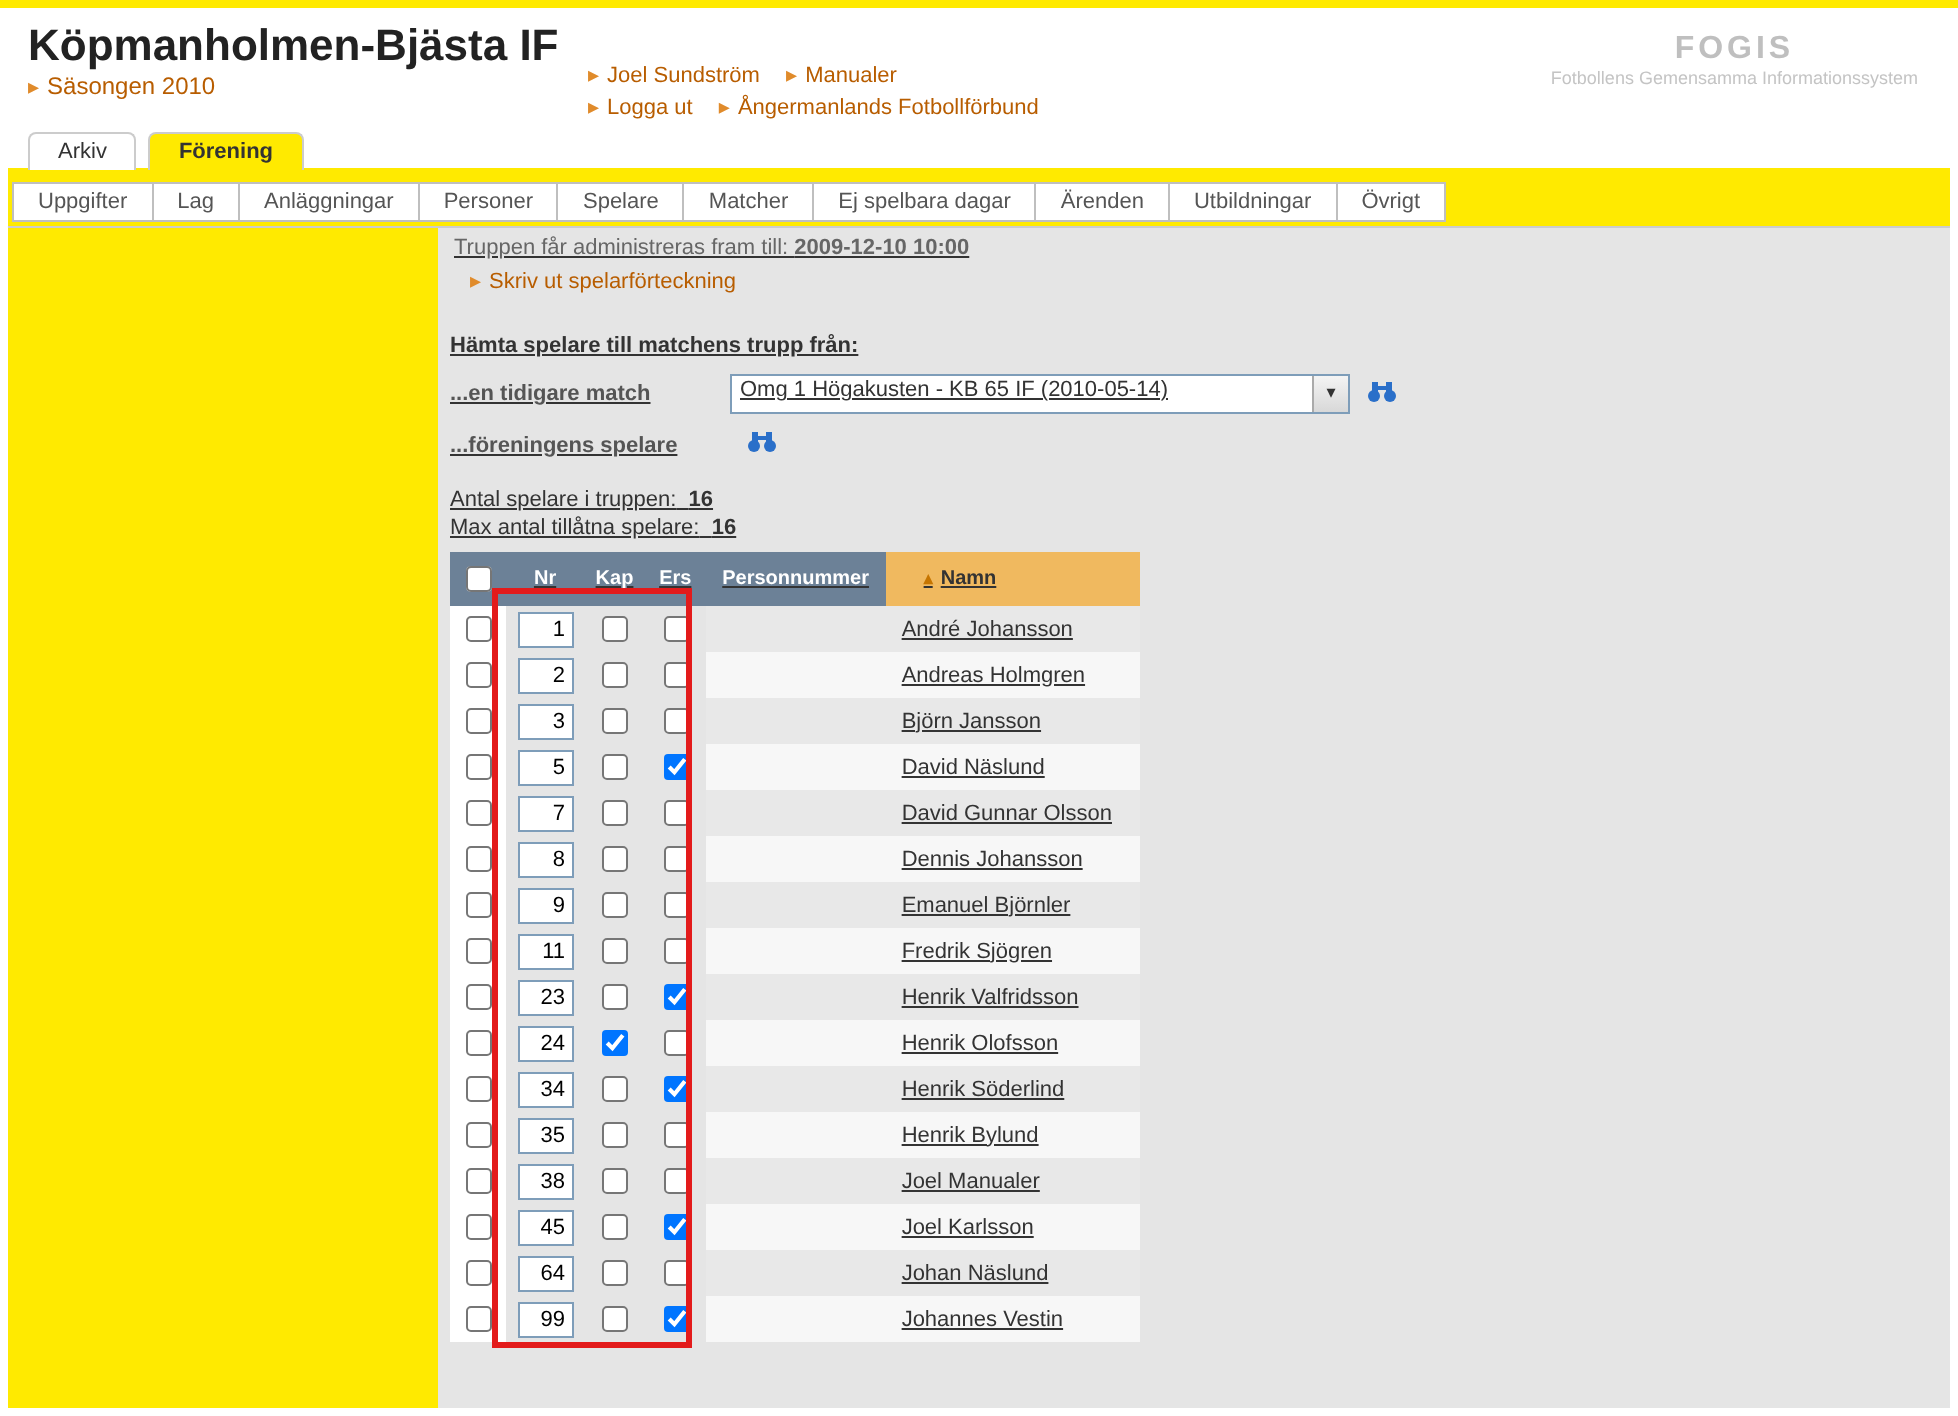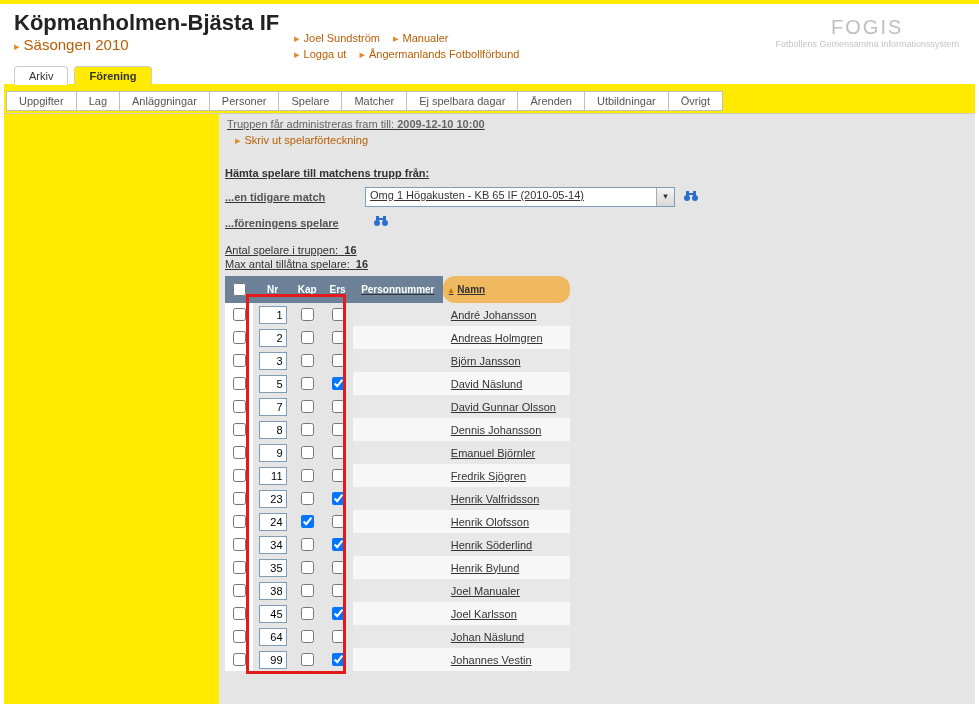--- a/index.html
+++ b/index.html
@@ -21,21 +21,21 @@
   }
   .header h1 {
     margin: 0;
     font-size: 22px;
     font-weight: bold;
     color: #222;
   }
   .season-link {
     color: #b85d00;
     text-decoration: none;
-    font-size: 15px;
+    font-size: 12px;
     margin-top: 28px;
   }
   .season-link::before,
   .bullet-link::before {
     content: "▸";
     color: #e08b2b;
     margin-right: 4px;
     font-size: 11px;
   }
   .top-links {
@@ -50,22 +50,22 @@
     margin-right: 10px;
   }
   .brand {
     position: absolute;
     right: 16px;
     top: 12px;
     text-align: center;
     color: #bbb;
   }
   .brand-title {
-    font-size: 20px;
-    font-weight: normal;
+    font-size: 16px;
+    font-weight: bold;
     letter-spacing: 2px;
     color: #bfbfbf;
   }
   .brand-sub {
     font-size: 9px;
     color: #c4c4c4;
   }
   .tabrow1 {
     padding-left: 10px;
     border-bottom: 4px solid #ffea00;
@@ -185,22 +185,21 @@
     font-size: 10px;
     font-weight: bold;
     padding: 4px 4px;
     text-align: center;
   }
   table.players th.pnr { width: 90px; }
   table.players th.name {
     background: #f0b95f;
     color: #333;
     text-align: left;
-    padding-left: 6px;
-    border-radius: 12px;
+    padding-left: 19px;
   }
   table.players th.name::before {
     content: "▴";
     color: #c67500;
     margin-right: 4px;
     font-size: 9px;
   }
   table.players th.sel {
     background: #6c8197;
     width: 20px;

